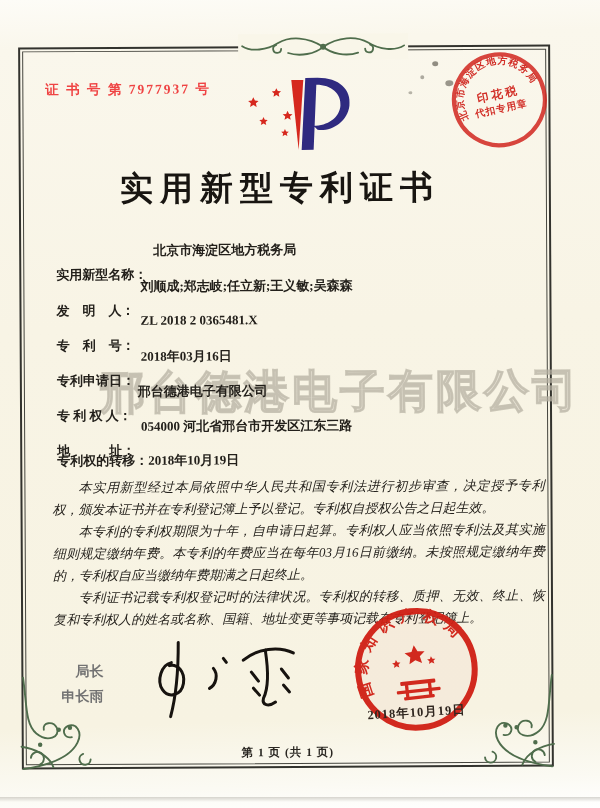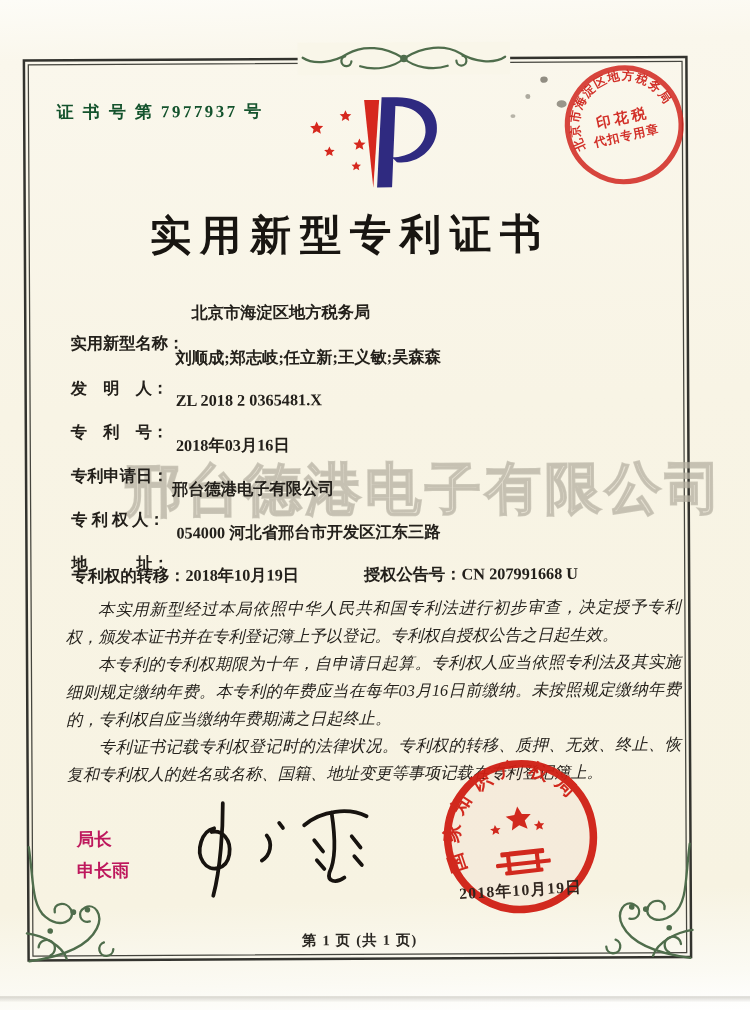--- a/index.html
+++ b/index.html
@@ -16,21 +16,21 @@
   .frame-inner { position:absolute; inset:2px; border:1px solid #45453e; }
 
   .ornament { color:#4f6d4c; }
   .top-flourish { position:absolute; left:218px; top:-14px; width:170px; height:26px;
     background:#f9f6e9; z-index:3; }
   .corner { position:absolute; width:84px; height:104px; z-index:3; }
   .corner.bl { left:-6px; bottom:-8px; }
   .corner.br { right:-6px; bottom:-8px; transform:scaleX(-1); }
 
   .cert-no { position:absolute; left:25px; top:32px; font-size:13.5px; font-weight:bold;
-    letter-spacing:2px; color:#14532d; }
+    letter-spacing:2px; color:#ef4444; }
 
   .logo { position:absolute; left:223px; top:28px; width:112px; height:78px; }
 
   .page-title { position:absolute; left:0; right:10px; top:118px; text-align:center;
     font-size:33px; font-weight:bold; letter-spacing:7px; color:#181511; }
 
   .fields { position:absolute; left:35px; top:0; right:20px; z-index:2; }
   .field-row { position:absolute; display:flex; font-size:13px; font-weight:600; color:#23201b; }
   .field-label { white-space:pre;margin-top:24px; }
   .field-value { white-space:pre; margin-left:6px; }
@@ -43,21 +43,21 @@
 
   .watermark { position:absolute; left:78px; top:314px; z-index:1; white-space:nowrap;
     font-size:45px; font-weight:bold; letter-spacing:3px;
     color:rgba(196,192,178,0.38); -webkit-text-stroke:1.2px rgba(176,172,156,0.6); }
 
   .body-text { position:absolute; left:30px; top:428px; width:492px; z-index:2;
     font-size:13px; font-style:italic; line-height:22px; text-align:justify; color:#26231e; }
   .body-text p { text-indent:2em; }
 
   .signer { position:absolute; left:38px; top:610px; font-size:14px; font-weight:bold;
-    color:#be185d; font-family:"Liberation Sans","DejaVu Sans",sans-serif; line-height:25px; }
+    color:#737373; font-family:"Liberation Sans","DejaVu Sans",sans-serif; line-height:25px;text-align:right; }
   .signature { position:absolute; left:118px; top:588px; width:180px; height:88px; }
 
   .seal { position:absolute; left:327px; top:556px; width:132px; height:132px; z-index:2; opacity:.95; }
   .seal-date { position:absolute; left:320px; top:657px; width:146px; text-align:center; z-index:3;
     font-size:12.5px; font-weight:bold; color:#30261f; transform:rotate(-3deg); letter-spacing:1px; }
 
   .tax-stamp { position:absolute; left:428px; top:2px; width:102px; height:102px; opacity:.92; }
 
   .speck { position:absolute; border-radius:50%; background:#3a362c; }
 
@@ -178,21 +178,20 @@
       <span class="field-value">邢台德港电子有限公司</span>
     </div>
     <div class="field-row row5">
       <span class="field-label">地　　　址：</span>
       <span class="field-value">054000 河北省邢台市开发区江东三路</span>
     </div>
   </div>
 
   <div class="grant-row">
     <span class="grant-left"><span>专利权的转移：</span><span>2018年10月19日</span></span>
-    <span class="grant-right"><span>授权公告号：</span><span>CN 207991668 U</span></span>
   </div>
 
   <div class="body-text">
     <p>本实用新型经过本局依照中华人民共和国专利法进行初步审查，决定授予专利权，颁发本证书并在专利登记簿上予以登记。专利权自授权公告之日起生效。</p>
     <p>本专利的专利权期限为十年，自申请日起算。专利权人应当依照专利法及其实施细则规定缴纳年费。本专利的年费应当在每年03月16日前缴纳。未按照规定缴纳年费的，专利权自应当缴纳年费期满之日起终止。</p>
     <p>专利证书记载专利权登记时的法律状况。专利权的转移、质押、无效、终止、恢复和专利权人的姓名或名称、国籍、地址变更等事项记载在专利登记簿上。</p>
   </div>
 
   <div class="signer">
     <div>局长</div>

